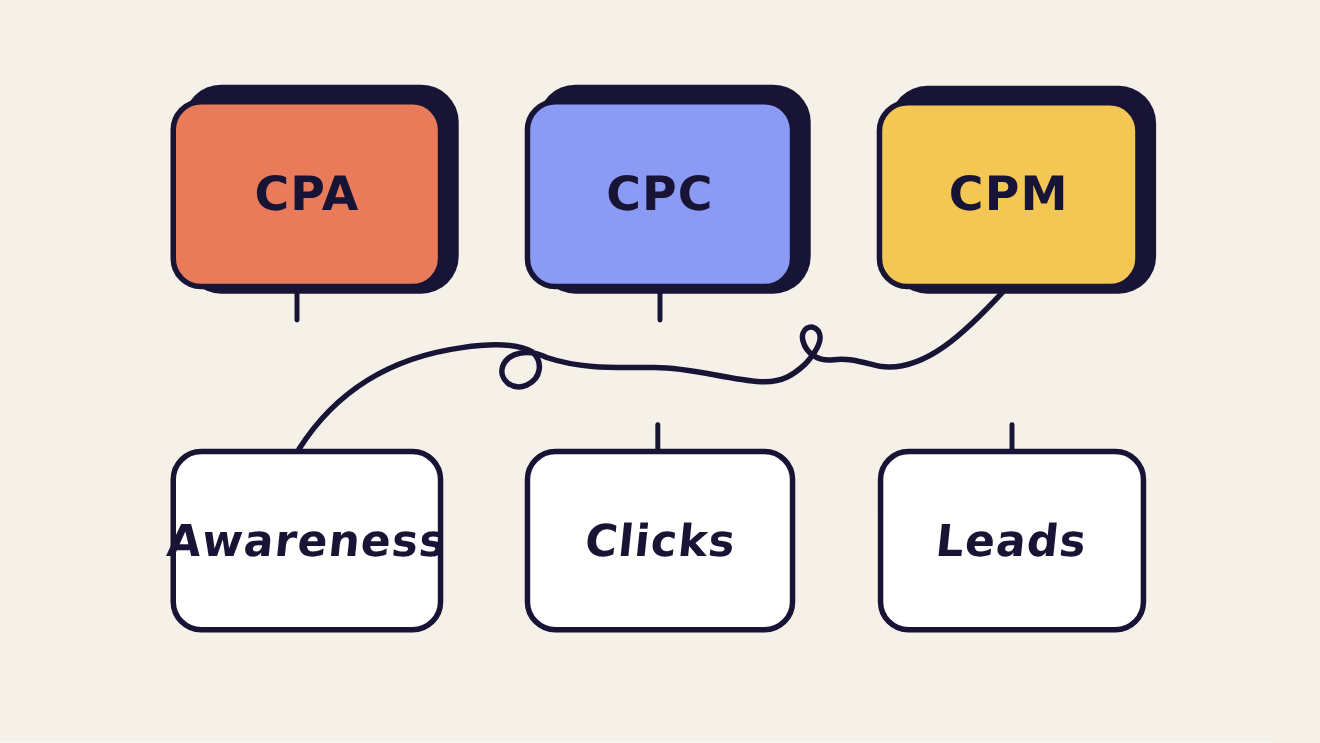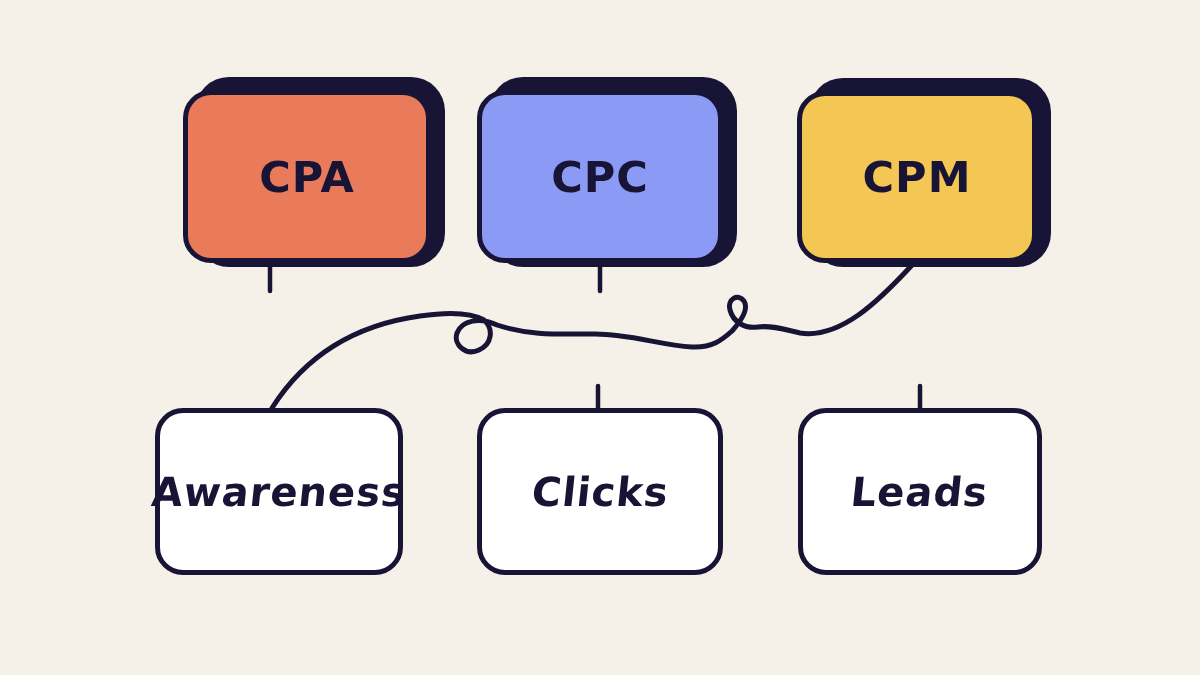--- a/index.html
+++ b/index.html
@@ -50,21 +50,21 @@
     white-space: nowrap;
   }
   .top-label {
     font-size: 43px;
   }
   .bottom-label {
     font-size: 40px;
     transform: skewX(-6deg);
   }
   
-  #card-cpa       { left: 155px; top:  90px; width: 248px; height: 173px; margin-left: 28px; }
+  #card-cpa       { left: 155px; top:  90px; width: 248px; height: 173px; }
   #card-cpc       { left: 477px; top:  90px; width: 246px; height: 173px; }
   #card-cpm       { left: 797px; top:  91px; width: 240px; height: 172px; }
   #card-awareness { left: 155px; top: 408px; width: 248px; height: 167px; }
   #card-clicks    { left: 477px; top: 408px; width: 246px; height: 167px; }
   #card-leads     { left: 798px; top: 408px; width: 244px; height: 167px; }
 </style>
 </head>
 <body>
 
 <div class="canvas">

